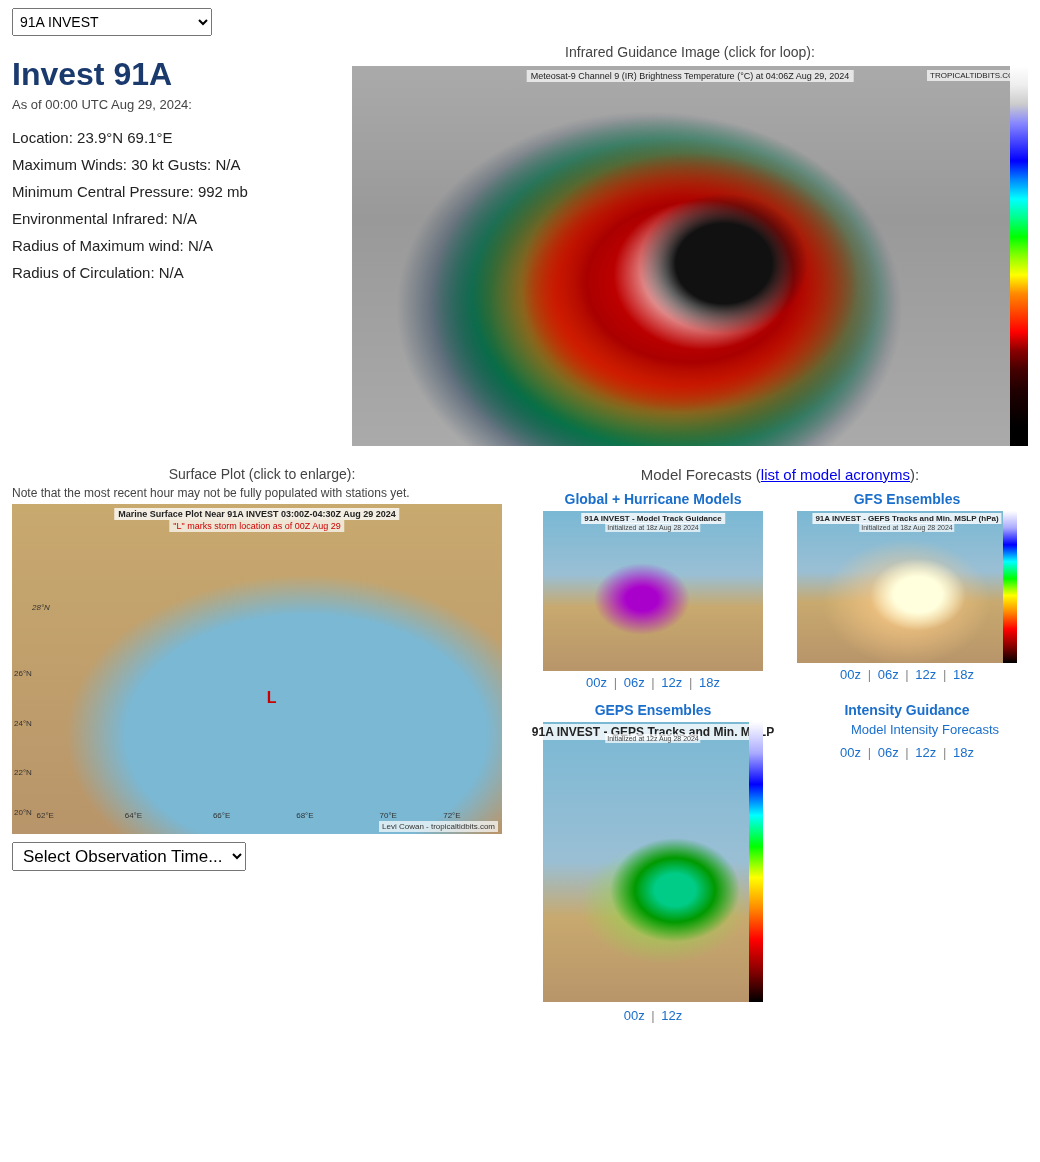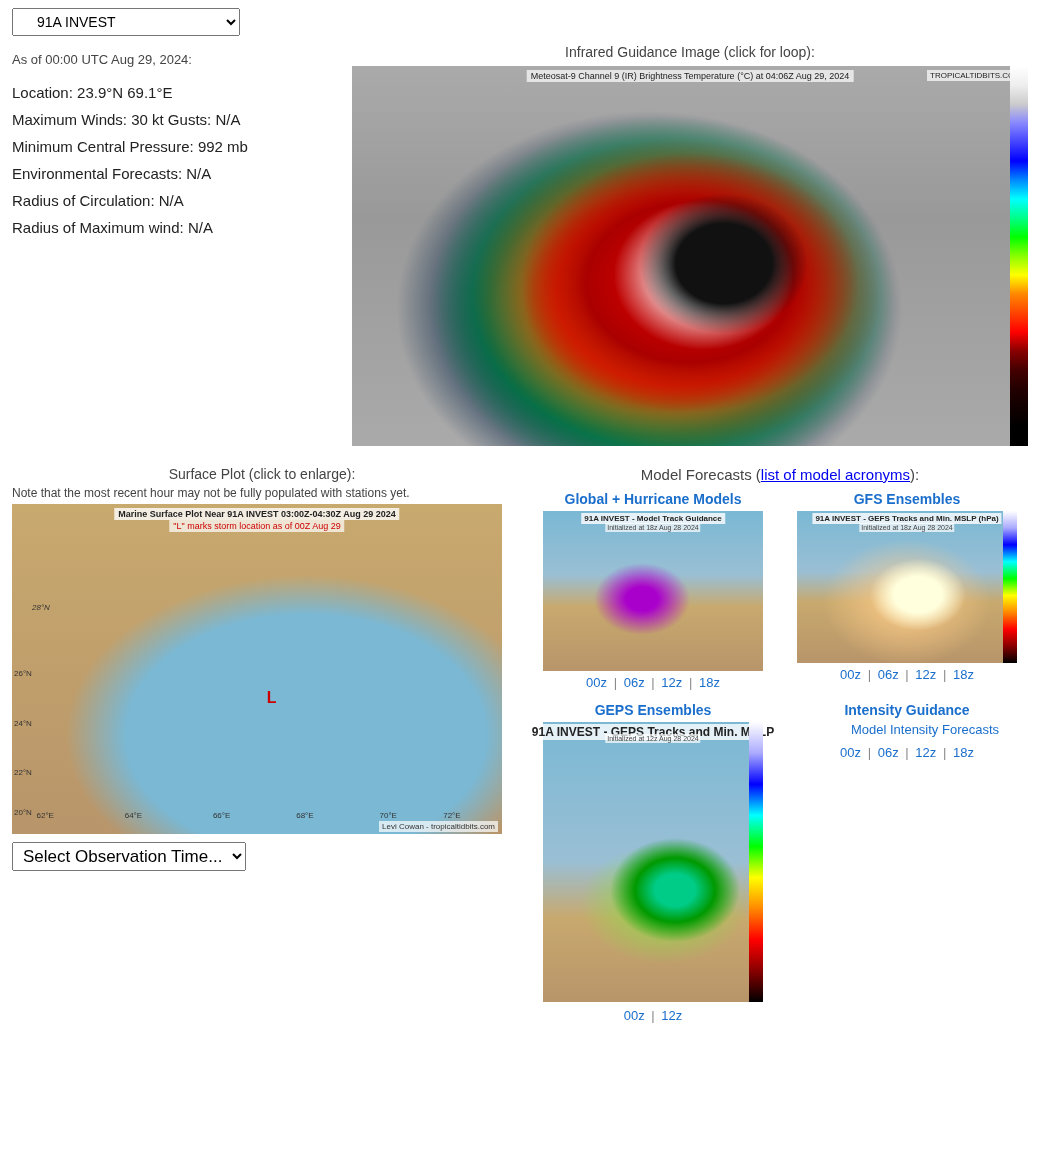--- a/index.html
+++ b/index.html
@@ -1,19 +1,19 @@
 <!DOCTYPE html>
 <html><head>
   <meta charset="utf-8">
   <style>
     * { box-sizing: border-box; margin: 0; padding: 0; }
     body { font-family: Arial, sans-serif; font-size: 14px; color: #222; background: #fff; width: 1040px; }
 
     .top-bar { padding: 8px 12px; }
-    select.storm-select { font-size: 14px; padding: 4px 20px; width: 228px; }
+    select.storm-select { font-size: 14px; padding: 4px 3px; width: 200px; }
 
     .main-content { display: flex; flex-direction: column; padding: 0 12px; }
 
     .storm-title { font-size: 32px; font-weight: bold; color: #1a3a6e; margin-top: 8px; }
     .storm-meta { font-size: 13px; color: #444; margin: 4px 0 12px 0; }
     .storm-details { font-size: 15px; line-height: 1.8; }
 
     .section-top { display: flex; gap: 20px; margin-bottom: 20px; }
     .left-info { flex: 0 0 320px; padding-top: 4px; }
     .right-satellite { flex: 1; }
@@ -118,28 +118,29 @@
   <select class="storm-select">
     <option>91A INVEST</option>
   </select>
 </div>
 
 <div class="main-content">
 
   <div class="section-top">
 
     <div class="left-info">
+      <div class="storm-title">Invest 91A</div>
       <div class="storm-meta">As of 00:00 UTC Aug 29, 2024:</div>
       <div class="storm-details">
         <div>Location: 23.9°N 69.1°E</div>
         <div>Maximum Winds: 30 kt  Gusts: N/A</div>
         <div>Minimum Central Pressure: 992 mb</div>
-        <div>Environmental Forecasts: N/A</div>
+        <div>Environmental Infrared: N/A</div>
+        <div>Radius of Maximum wind: N/A</div>
         <div>Radius of Circulation: N/A</div>
-        <div>Radius of Maximum wind: N/A</div>
       </div>
     </div>
 
     <div class="right-satellite">
       <div class="section-label">Infrared Guidance Image (click for loop):</div>
       <div class="sat-canvas" style="position:relative; cursor:pointer;">
         <div class="sat-header">Meteosat-9 Channel 9 (IR) Brightness Temperature (°C) at 04:06Z Aug 29, 2024</div>
         <div class="sat-tropicalbits">TROPICALTIDBITS.COM</div>
         <div class="colorbar"></div>
       </div>

